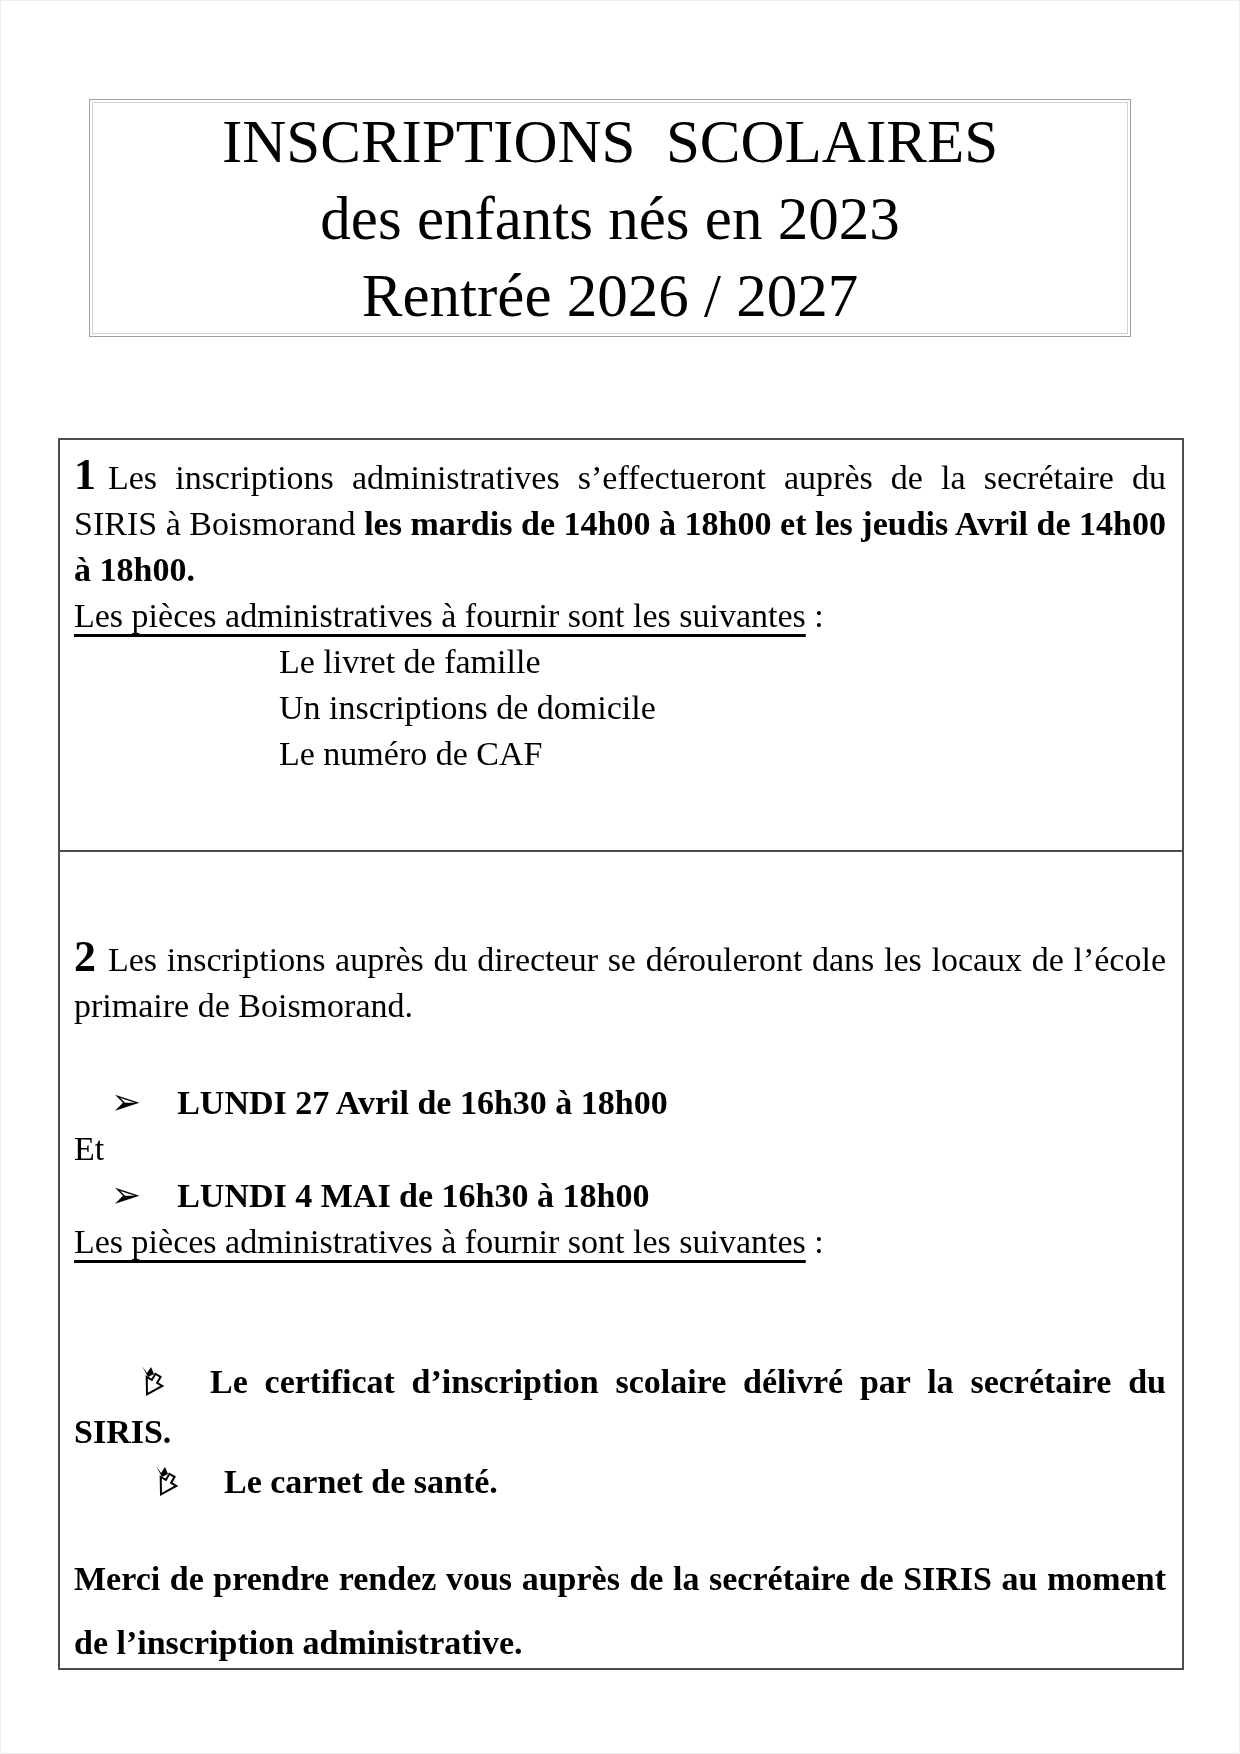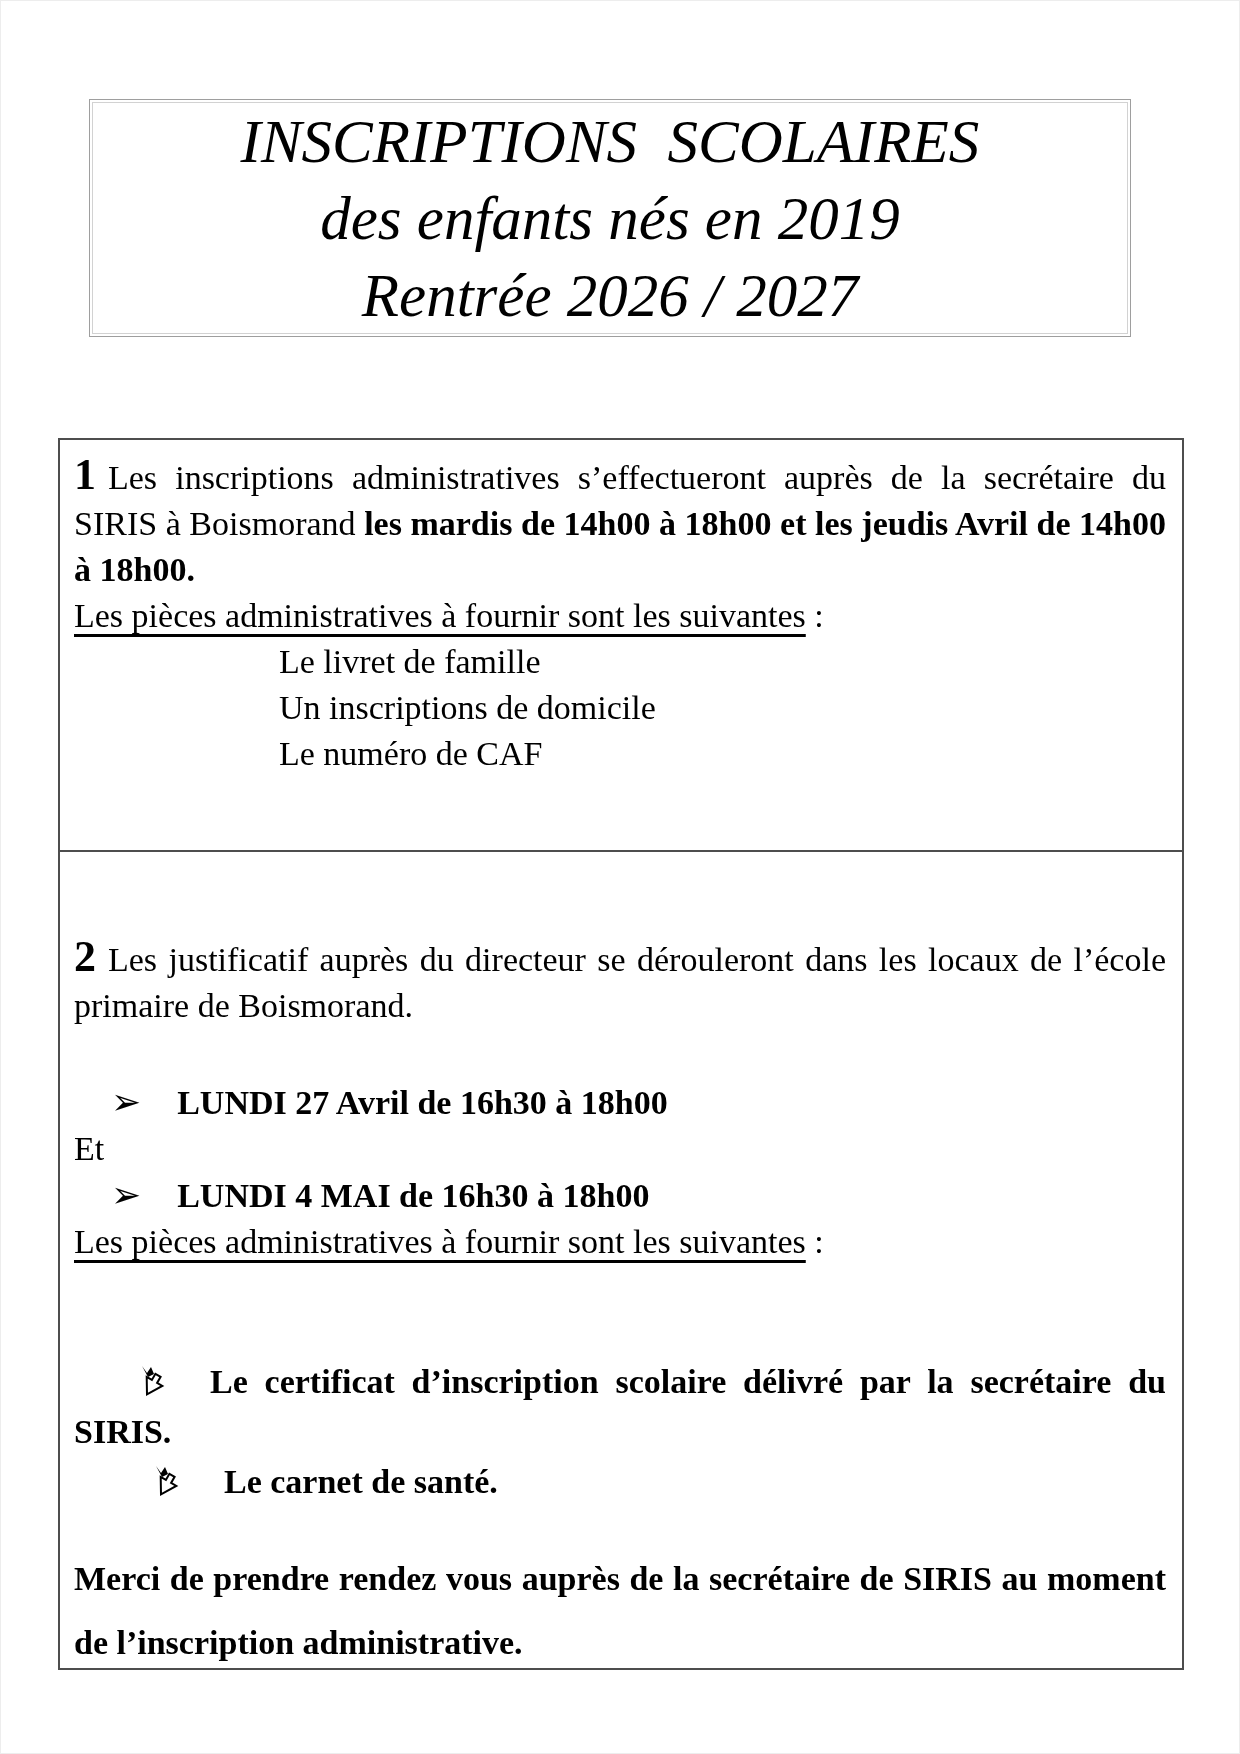--- a/index.html
+++ b/index.html
@@ -17,21 +17,21 @@
   
   .title-box{
     position:absolute;left:88px;top:98px;width:1042px;height:238px;
     border:1px solid #9e9e9e;box-sizing:border-box;background:#fff;
   }
   .title-inner{
     position:absolute;top:2px;left:2px;right:2px;bottom:2px;
     border:1px solid #d2d2d2;
     display:flex;flex-direction:column;justify-content:center;align-items:center;
   }
-  .title-line{font-size:61px;line-height:77px;white-space:pre;text-align:left;font-style:italic;}
+  .title-line{font-size:61px;line-height:77px;white-space:pre;text-align:left;}
 
   
   .box{
     position:absolute;left:57px;width:1126px;
     border:2px solid #4d4d4d;box-sizing:border-box;background:#fff;
     padding:12px 16px 10px 14px;
     font-size:34px;line-height:46px;
   }
   .box1{top:437px;height:422px;}
   .box2{top:849px;height:820px;padding-top:82px;}
@@ -72,37 +72,37 @@
   .footer-p{font-weight:bold;text-align:justify;line-height:64px;}
 </style>
 </head>
 <body>
 
 <div class="page">
 
   <div class="title-box">
     <div class="title-inner">
       <div class="title-line">INSCRIPTIONS  SCOLAIRES</div>
-      <div class="title-line">des enfants nés en 2019</div>
+      <div class="title-line">des enfants nés en 2023</div>
       <div class="title-line">Rentrée 2026 / 2027</div>
     </div>
   </div>
 
   <div class="box box1">
     <p class="jp"><span class="section-num">1</span><span>Les inscriptions administratives s’effectueront auprès de la secrétaire du SIRIS à Boismorand </span><b>les mardis de 14h00 à 18h00 et les jeudis Avril de 14h00 à 18h00.</b></p>
     <p><span class="ul">Les pièces administratives à fournir sont les suivantes</span><span> :</span></p>
     <div class="doc-list">
       <div>Le livret de famille</div>
       <div>Un inscriptions de domicile</div>
       <div>Le numéro de CAF</div>
     </div>
   </div>
 
   <div class="box box2">
-    <p class="jp"><span class="section-num">2</span><span>Les justificatif auprès du directeur se dérouleront dans les locaux de l’école primaire de Boismorand.</span></p>
+    <p class="jp"><span class="section-num">2</span><span>Les inscriptions auprès du directeur se dérouleront dans les locaux de l’école primaire de Boismorand.</span></p>
 
     <div class="spacer50"></div>
 
     <p class="date-line"><span class="arrow-bullet">➢</span><span>LUNDI 27 Avril de 16h30 à 18h00</span></p>
     <p>Et</p>
     <p class="date-line"><span class="arrow-bullet">➢</span><span>LUNDI 4 MAI de 16h30 à 18h00</span></p>
 
     <p><span class="ul">Les pièces administratives à fournir sont les suivantes</span><span> :</span></p>
 
     <div class="spacer56"></div>

